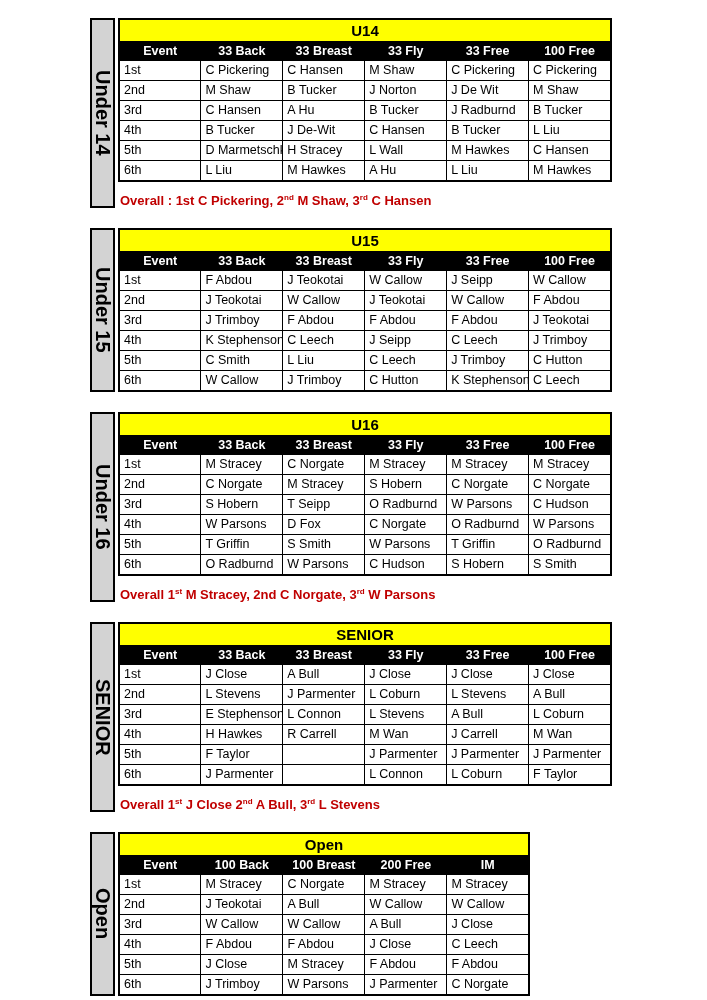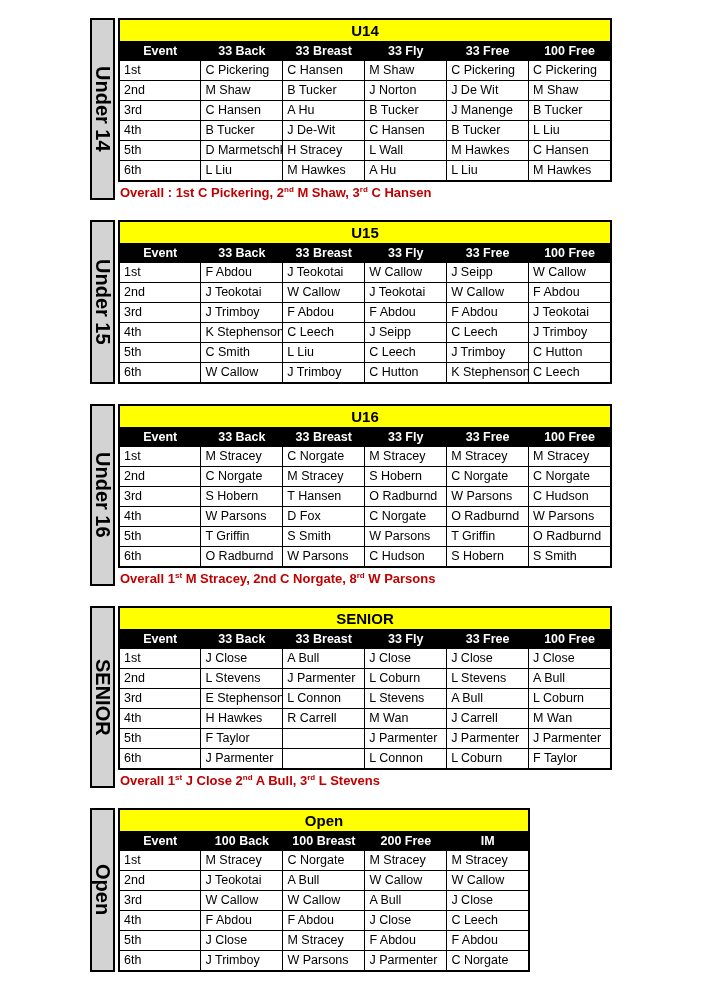--- a/index.html
+++ b/index.html
@@ -80,21 +80,21 @@
     background:#ffffff;
   }
   .results-table th:first-child,
   .results-table td:first-child{width:58px;}
   .results-table.open-table th:last-child{width:98px;}
   .overall{
     color:var(--overall-text);
     font-weight:bold;
     font-size:13px;
     line-height:15px;
-    margin-top:3px;
+    margin-top:11px;
     padding-left:2px;
     white-space:nowrap;
   }
   .overall sup{
     font-size:8px;
     vertical-align:super;
     line-height:0;
   }
 </style>
 </head>
@@ -136,21 +136,21 @@
               <td>B Tucker</td>
               <td>J Norton</td>
               <td>J De Wit</td>
               <td>M Shaw</td>
             </tr>
             <tr>
               <td>3rd</td>
               <td>C Hansen</td>
               <td>A Hu</td>
               <td>B Tucker</td>
-              <td>J Manenge</td>
+              <td>J Radburnd</td>
               <td>B Tucker</td>
             </tr>
             <tr>
               <td>4th</td>
               <td>B Tucker</td>
               <td>J De-Wit</td>
               <td>C Hansen</td>
               <td>B Tucker</td>
               <td>L Liu</td>
             </tr>
@@ -281,21 +281,21 @@
               <td>2nd</td>
               <td>C Norgate</td>
               <td>M Stracey</td>
               <td>S Hobern</td>
               <td>C Norgate</td>
               <td>C Norgate</td>
             </tr>
             <tr>
               <td>3rd</td>
               <td>S Hobern</td>
-              <td>T Hansen</td>
+              <td>T Seipp</td>
               <td>O Radburnd</td>
               <td>W Parsons</td>
               <td>C Hudson</td>
             </tr>
             <tr>
               <td>4th</td>
               <td>W Parsons</td>
               <td>D Fox</td>
               <td>C Norgate</td>
               <td>O Radburnd</td>
@@ -312,21 +312,21 @@
             <tr>
               <td>6th</td>
               <td>O Radburnd</td>
               <td>W Parsons</td>
               <td>C Hudson</td>
               <td>S Hobern</td>
               <td>S Smith</td>
             </tr>
           </tbody>
       </table>
-      <div class="overall"><span>Overall 1</span><sup>st</sup><span> M Stracey, 2nd C Norgate, 8</span><sup>rd</sup><span> W Parsons</span></div>
+      <div class="overall"><span>Overall 1</span><sup>st</sup><span> M Stracey, 2nd C Norgate, 3</span><sup>rd</sup><span> W Parsons</span></div>
     </div>
   </div>
 
   <div class="section">
     <div class="sidebar">
       <span class="side-label">SENIOR</span>
     </div>
     <div class="content">
       <table class="results-table">
         <thead>

